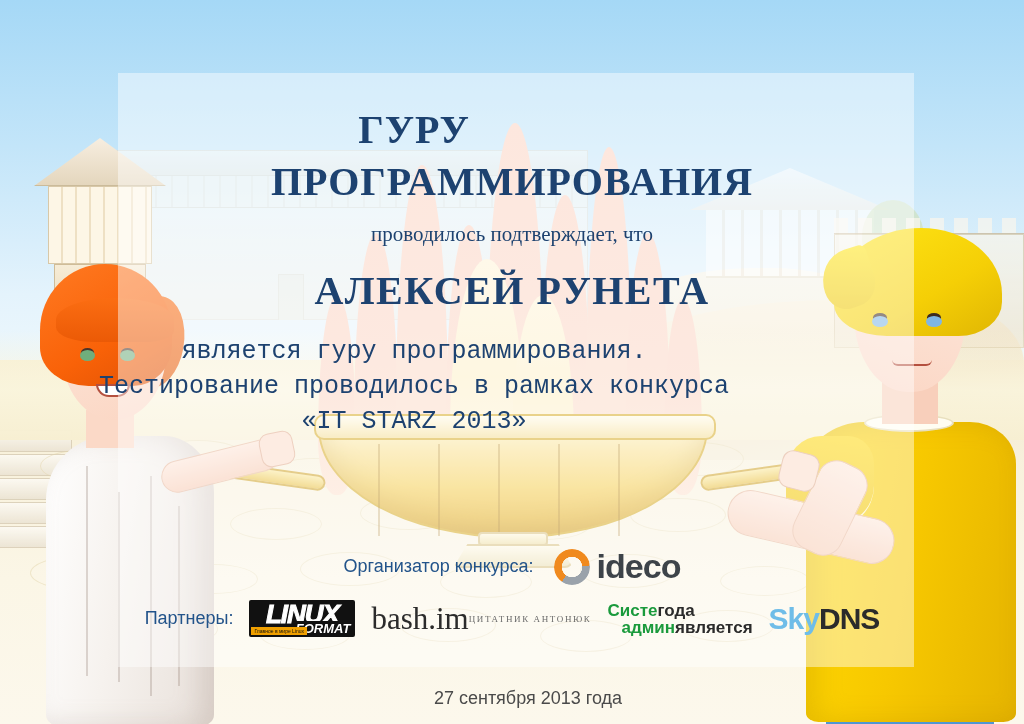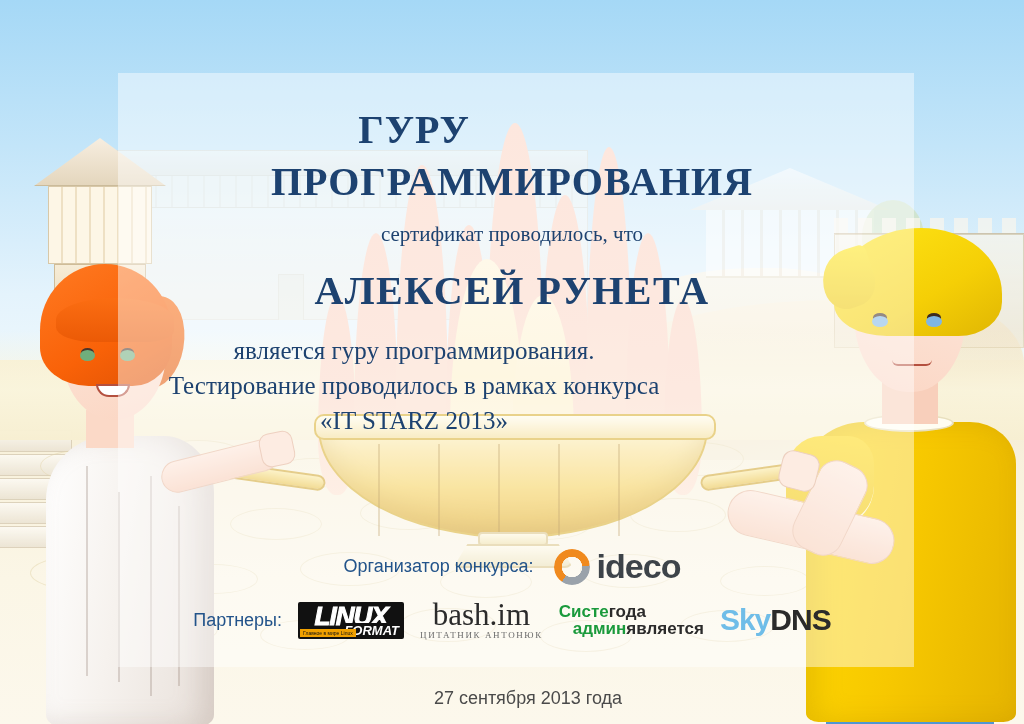--- a/index.html
+++ b/index.html
@@ -346,21 +346,21 @@
     font-size:21px; color:#1d4270;
   }
   .name{
     position:absolute; left:0; top:267px; width:1024px;
     font-family:"Liberation Serif", serif;
     font-weight:700; font-size:40px; letter-spacing:1.5px;
     color:#1d4270;
   }
   .body-line{
     position:absolute; left:0; width:828px;
-    font-family:Liberation Serif, serif;
+    font-family:Liberation Mono, monospace;
     font-size:25px; color:#1d4270;
   }
   .bl1{ top:337px; }
   .bl2{ top:372px; }
   .bl3{ top:407px; }
 
   
   .org-row{
     position:absolute; left:0; top:547px; width:1024px;
     display:flex; align-items:center; justify-content:center; gap:20px;
@@ -399,21 +399,21 @@
   .lf-format{
     position:absolute; right:2px; bottom:1px;
     font-family:"Liberation Sans", sans-serif; font-weight:700; font-style:italic;
     font-size:13px; color:#fff; background:#111; padding:0 3px;
   }
   .lf-tag{
     position:absolute; left:2px; bottom:2px; background:#f0a000;
     font-family:"Liberation Sans", sans-serif; font-size:5px; color:#111;
     padding:1px 3px;
   }
-  .bash{ display:flex; flex-direction:column; align-items:center; }
+  .bash{ display:flex; flex-direction:row; align-items:center; }
   .bash-word{
     font-family:"Liberation Serif", serif; font-size:31px; color:#2b2b2b; line-height:30px;
   }
   .bash-sub{
     font-family:"Liberation Serif", serif; font-size:9px; color:#6a6a6a;
     letter-spacing:1.6px;
   }
   .sysadm{ display:flex; flex-direction:column; line-height:17px; text-align:left; }
   .sysadm .r1{ font-family:"Liberation Sans", sans-serif; font-weight:700; font-size:17px; }
   .sysadm .r2{ font-family:"Liberation Sans", sans-serif; font-weight:700; font-size:17px; padding-left:14px; }
@@ -596,21 +596,21 @@
     <div class="eye r"></div>
     <div class="mouth"></div>
   </div>
 
   <div class="panel"></div>
 
   <div class="content">
 
     <div class="title1">ГУРУ</div>
     <div class="title2">ПРОГРАММИРОВАНИЯ</div>
-    <div class="subtitle">сертификат проводилось, что</div>
+    <div class="subtitle">проводилось подтверждает, что</div>
     <div class="name">АЛЕКСЕЙ РУНЕТА</div>
     <div class="body-line bl1">является гуру программирования.</div>
     <div class="body-line bl2">Тестирование проводилось в рамках конкурса</div>
     <div class="body-line bl3">«IT STARZ 2013»</div>
 
     <div class="org-row">
       <div class="org-label">Организатор конкурса:</div>
       <div class="ideco-logo">
         <div class="ideco-mark"></div>
         <div class="ideco-word">ideco</div>

